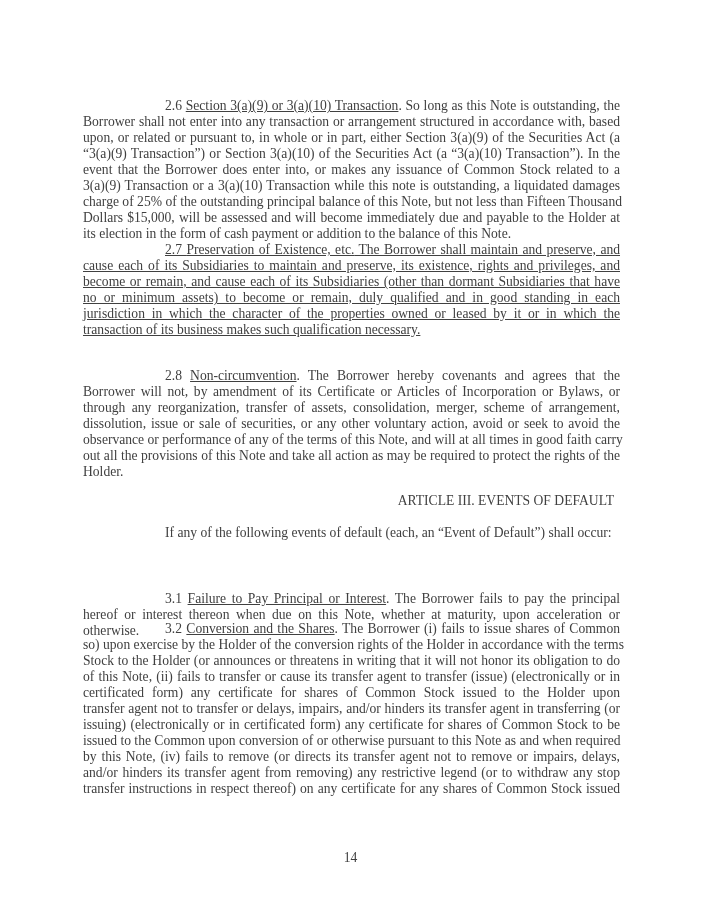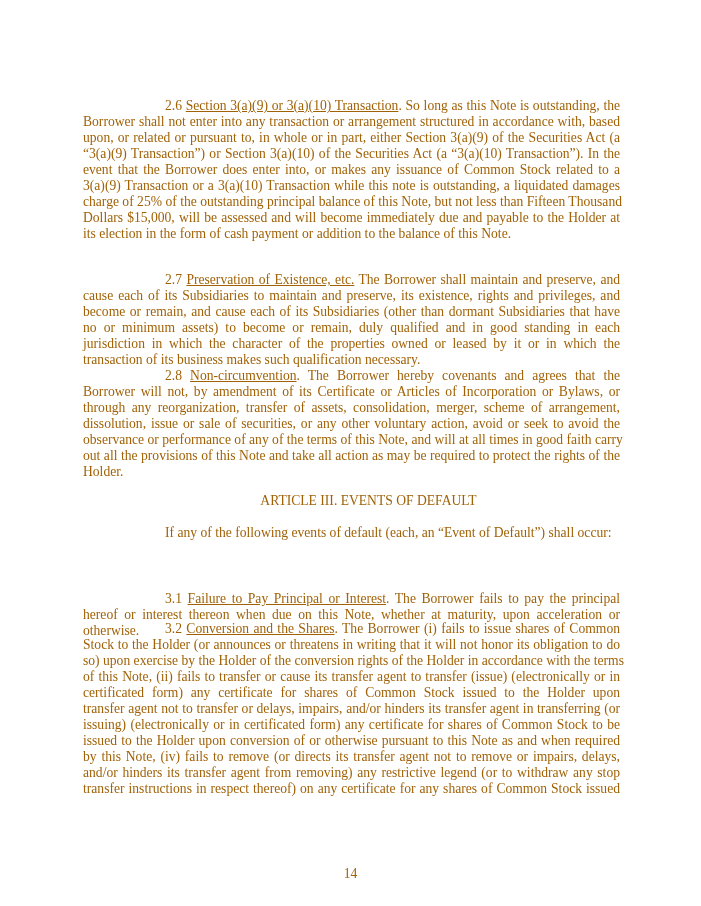--- a/index.html
+++ b/index.html
@@ -1,48 +1,48 @@
 <!DOCTYPE html>
 <html><head>
   <meta charset="utf-8">
   <style>
     html, body { margin: 0; padding: 0; background: #ffffff; }
     body { width: 701px; height: 906px; position: relative; overflow: hidden; }
     .page {
       position: absolute; left: 0; top: 0; width: 701px; height: 906px; background: #fff;
-      font-family: "Liberation Serif", "DejaVu Serif", serif; color: #a16207;
+      font-family: "Liberation Serif", "DejaVu Serif", serif; color: #404040;
       font-size: 13.6px;
     }
     .para { position: absolute; left: 83px; width: 537px; }
     .line { display: block; height: 16px; line-height: 16px; white-space: nowrap; text-align: justify; text-align-last: justify; }
     .line.last { text-align-last: left; }
     .line.first { padding-left: 82px; }
     .u { text-decoration: underline; }
-    .center { position: absolute; left: 100px; width: 537px; text-align: center; line-height: 16px; }
+    .center { position: absolute; left: 77px; width: 537px; text-align: right; line-height: 16px; }
     .indent-line { position: absolute; left: 165px; line-height: 16px; white-space: nowrap; }
-    .pnum { position: absolute; left: 0; width: 701px; text-align: center; top: 850px; line-height: 16px; margin-top: 16px; }
+    .pnum { position: absolute; left: 0; width: 701px; text-align: center; top: 850px; line-height: 16px; }
   </style>
 </head>
 <body>
 
 <div class="page">
 
   <div class="para" style="top:98px;">
     <span class="line first"><span>2.6</span> <span class="u">Section 3(a)(9) or 3(a)(10) Transaction</span><span>. So long as this Note is outstanding, the</span></span>
     <span class="line">Borrower shall not enter into any transaction or arrangement structured in accordance with, based</span>
     <span class="line">upon, or related or pursuant to, in whole or in part, either Section 3(a)(9) of the Securities Act (a</span>
     <span class="line">“3(a)(9) Transaction”) or Section 3(a)(10) of the Securities Act (a “3(a)(10) Transaction”). In the</span>
     <span class="line">event that the Borrower does enter into, or makes any issuance of Common Stock related to a</span>
     <span class="line">3(a)(9) Transaction or a 3(a)(10) Transaction while this note is outstanding, a liquidated damages</span>
     <span class="line">charge of 25% of the outstanding principal balance of this Note, but not less than Fifteen Thousand</span>
     <span class="line">Dollars $15,000, will be assessed and will become immediately due and payable to the Holder at</span>
     <span class="line last">its election in the form of cash payment or addition to the balance of this Note.</span>
   </div>
 
-  <div class="para" style="top:272px;">
+  <div class="para" style="top:242px;text-decoration:underline;">
     <span class="line first"><span>2.7</span> <span class="u">Preservation of Existence, etc.</span><span> The Borrower shall maintain and preserve, and</span></span>
     <span class="line">cause each of its Subsidiaries to maintain and preserve, its existence, rights and privileges, and</span>
     <span class="line">become or remain, and cause each of its Subsidiaries (other than dormant Subsidiaries that have</span>
     <span class="line">no or minimum assets) to become or remain, duly qualified and in good standing in each</span>
     <span class="line">jurisdiction in which the character of the properties owned or leased by it or in which the</span>
     <span class="line last">transaction of its business makes such qualification necessary.</span>
   </div>
 
   <div class="para" style="top:368px;">
     <span class="line first"><span>2.8</span> <span class="u">Non-circumvention</span><span>. The Borrower hereby covenants and agrees that the</span></span>
@@ -59,26 +59,26 @@
   <div class="indent-line" style="top:525px;">If any of the following events of default (each, an “Event of Default”) shall occur:</div>
 
   <div class="para" style="top:591px;">
     <span class="line first"><span>3.1</span> <span class="u">Failure to Pay Principal or Interest</span><span>.  The Borrower fails to pay the principal</span></span>
     <span class="line">hereof or interest thereon when due on this Note, whether at maturity, upon acceleration or</span>
     <span class="line last">otherwise.</span>
   </div>
 
   <div class="para" style="top:621px;">
     <span class="line first"><span>3.2</span> <span class="u">Conversion and the Shares</span><span>.  The Borrower (i) fails to issue shares of Common</span></span>
+    <span class="line">so) upon exercise by the Holder of the conversion rights of the Holder in accordance with the terms</span>
     <span class="line">Stock to the Holder (or announces or threatens in writing that it will not honor its obligation to do</span>
-    <span class="line">so) upon exercise by the Holder of the conversion rights of the Holder in accordance with the terms</span>
     <span class="line">of this Note, (ii) fails to transfer or cause its transfer agent to transfer (issue) (electronically or in</span>
     <span class="line">certificated form) any certificate for shares of Common Stock issued to the Holder upon</span>
     <span class="line">transfer agent not to transfer or delays, impairs, and/or hinders its transfer agent in transferring (or</span>
     <span class="line">issuing) (electronically or in certificated form) any certificate for shares of Common Stock to be</span>
-    <span class="line">issued to the Holder upon conversion of or otherwise pursuant to this Note as and when required</span>
+    <span class="line">issued to the Common upon conversion of or otherwise pursuant to this Note as and when required</span>
     <span class="line">by this Note, (iv) fails to remove (or directs its transfer agent not to remove or impairs, delays,</span>
     <span class="line">and/or hinders its transfer agent from removing) any restrictive legend (or to withdraw any stop</span>
     <span class="line">transfer instructions in respect thereof) on any certificate for any shares of Common Stock issued</span>
   </div>
 
   <div class="pnum">14</div>
 </div>
 
 </body></html>

